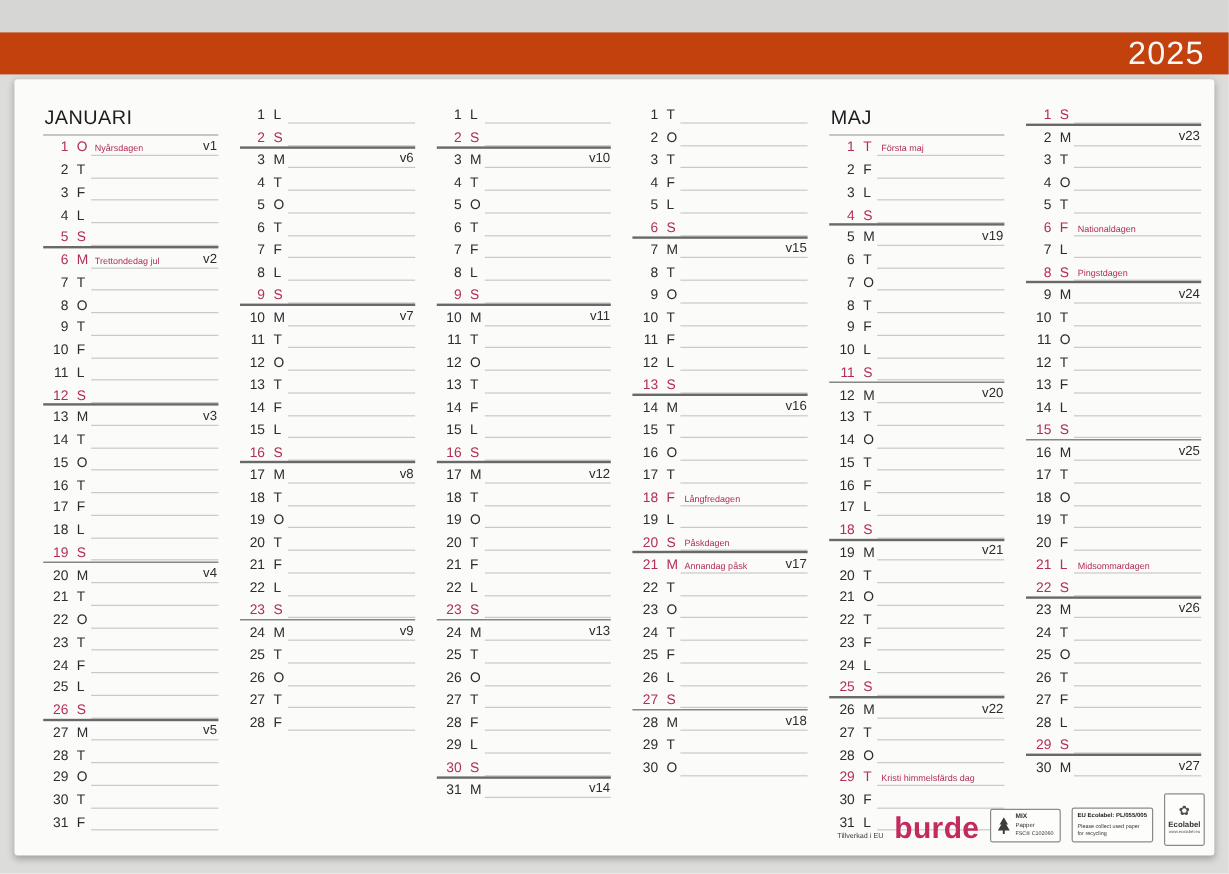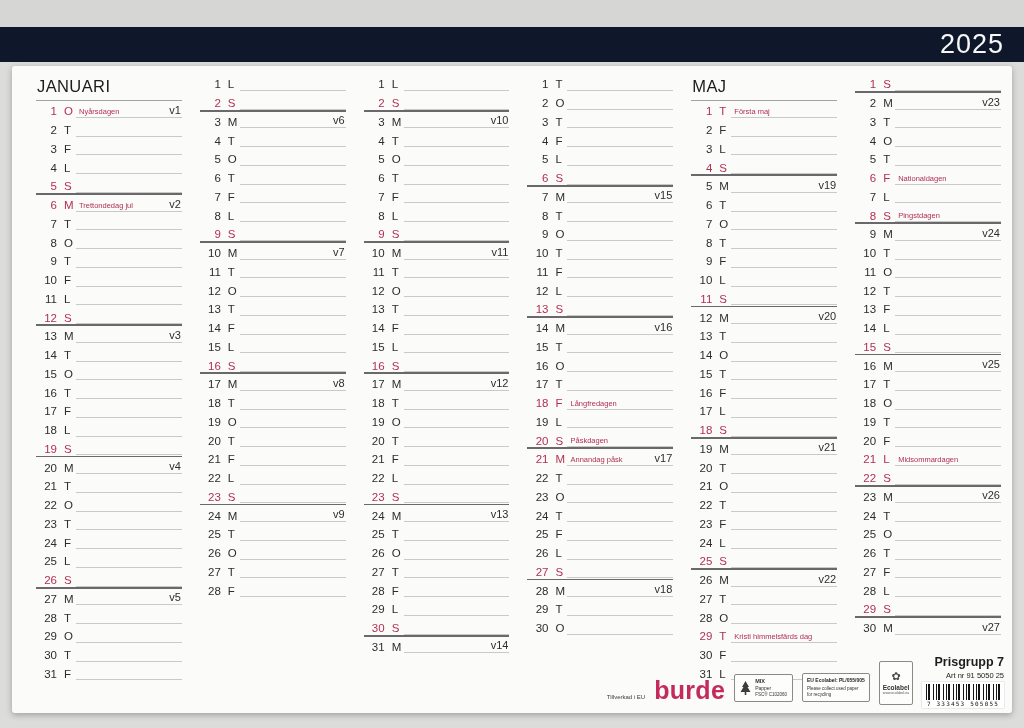--- a/index.html
+++ b/index.html
@@ -11,31 +11,31 @@
   }
   html,body{margin:0;padding:0;}
   body{
     width:1024px;height:728px;overflow:hidden;position:relative;
     background:#dcdcda;
     font-family:"Liberation Sans",sans-serif;
     -webkit-font-smoothing:antialiased;
   }
   .top-strip{height:27px;background:#d6d6d4;}
   .year-bar{
-    height:35px;background:#0f172a;
+    height:35px;background:#c2410c;
     display:flex;align-items:center;justify-content:flex-end;
     padding-right:20px;
   }
   .year{color:#f7f7f7;font-size:27px;letter-spacing:1px;line-height:1;}
   .paper{
     position:absolute;left:12px;right:12px;top:66px;height:647px;
     background:#fbfbf9;border-radius:3px;
     box-shadow:0 2px 6px rgba(0,0,0,0.28);
   }
-  .months-grid{display:flex;gap:18px;padding:9px 11px 0 24px;}
+  .months-grid{display:flex;gap:18px;padding:9px 11px 0 24px;margin-top:12px;}
   .month{flex:1;min-width:0;}
   .month-name{
     font-size:16.5px;color:#1c1c1e;letter-spacing:0.4px;
     padding:2px 0 4px 1px;border-bottom:1px solid #a3a3a1;margin-bottom:1px;
   }
   .day-row{display:flex;align-items:center;height:18.75px;position:relative;}
   .num{width:21px;text-align:right;font-size:11.5px;color:var(--ink);flex:none;}
   .dow{width:12px;margin-left:7px;font-size:11.5px;color:var(--ink);flex:none;}
   .day-row.red .num,.day-row.red .dow{color:var(--red);}
   .line{flex:1;align-self:stretch;position:relative;min-width:0;}
@@ -1099,22 +1099,14 @@
       <div class="eco-line1">EU Ecolabel: PL/055/005</div>
       <div class="eco-line2">Please collect used paper for recycling</div>
     </div>
 
     <div class="cert-box eco-logo-box">
       <span class="flower">✿</span>
       <span class="eco-name">Ecolabel</span>
       <span class="eco-url">www.ecolabel.eu</span>
     </div>
 
-    <div class="price-block">
-      <span class="price-group">Prisgrupp 7</span>
-      <span class="art-nr">Art nr 91 5050 25</span>
-      <div class="barcode-box">
-        <div class="barcode"></div>
-        <div class="barcode-digits">7 333453 505055</div>
-      </div>
-    </div>
   </div>
 </div>
 
 </body></html>

